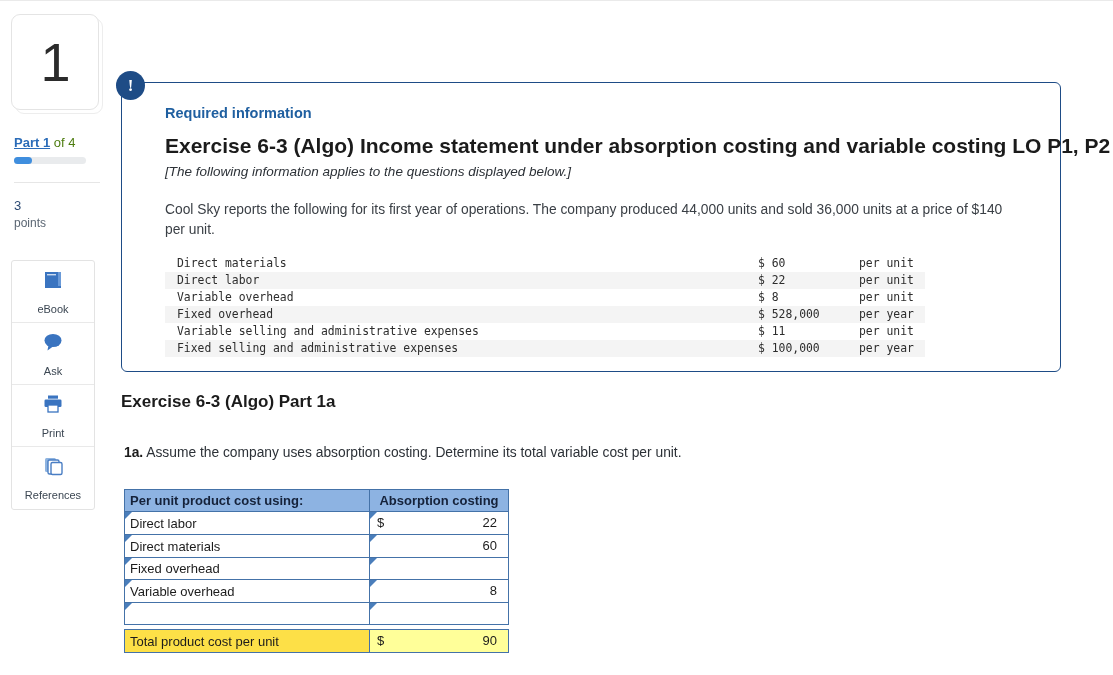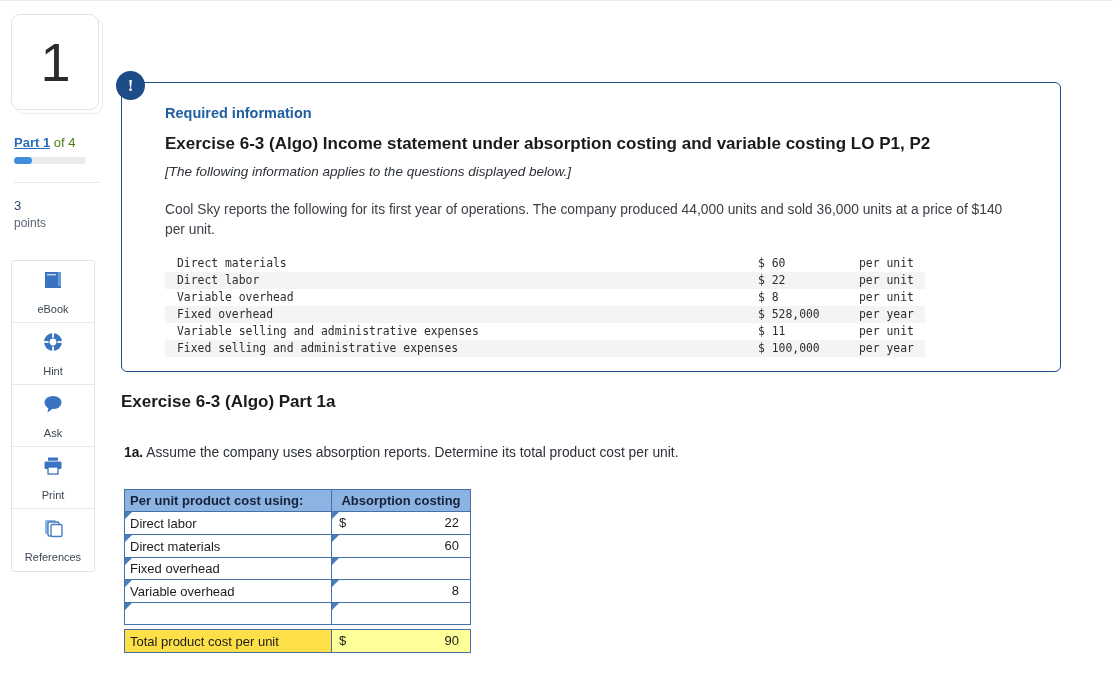--- a/index.html
+++ b/index.html
@@ -90,21 +90,21 @@
     display: flex; align-items: center; justify-content: center;
     font-size: 17px; font-weight: 700; line-height: 1;
     font-family: "Liberation Serif", serif;
   }
   .req-info {
     position: absolute; left: 165px; top: 105px;
     font-size: 14.5px; font-weight: 700; color: #1f5fa0;
   }
   .ex-title {
     position: absolute; left: 165px; top: 134px;
-    font-size: 17px; font-weight: 700; color: #1b1b1b;
+    font-size: 21px; font-weight: 700; color: #1b1b1b;
     white-space: nowrap;
   }
   .applies {
     position: absolute; left: 165px; top: 164px;
     font-size: 13.5px; font-style: italic; color: #2c3137;
   }
   .intro {
     position: absolute; left: 165px; top: 200px;
     width: 850px; font-size: 13.8px; color: #3a3f45; line-height: 1.45;
   }
@@ -142,21 +142,21 @@
     border: 1px solid #4472a8;
     height: 22px; padding: 0 5px;
     font-weight: 400; text-align: left;
     background: #fff;
   }
   .ans-table th {
     background: #8db3e2; font-weight: 700; color: #15223a;
     border: 1px solid #4472a8;
   }
   .ans-table th.right { text-align: center; }
-  .col-label { width: 207px; }
+  .col-label { width: 245px; }
   .col-val  { width: 139px; }
   .cellmark { position: relative; }
   .cellmark::before {
     content: ""; position: absolute; left: 0; top: 0;
     border-top: 7px solid #4a7ebb;
     border-right: 7px solid transparent;
   }
   .valcell { position: relative; padding: 0; }
   .valcell .dollar {
     position: absolute; left: 7px; top: 0; line-height: 22px;
@@ -202,33 +202,20 @@
         <svg width="22" height="22" viewBox="0 0 22 22">
           <rect x="3" y="3" width="14" height="14" fill="#3a74c0"></rect>
           <rect x="16" y="3" width="3" height="16" fill="#6a9ad8"></rect>
           <rect x="3" y="17" width="16" height="2" fill="#3a74c0"></rect>
           <rect x="5" y="5" width="9" height="1.4" fill="#ffffff" opacity="0.75"></rect>
         </svg>
       </span>
       <span class="tool-label">eBook</span>
     </div>
 
-    <div class="tool">
-      <span>
-        <svg width="22" height="22" viewBox="0 0 22 22">
-          <circle cx="11" cy="11" r="9" fill="#3a74c0"></circle>
-          <circle cx="11" cy="11" r="3.4" fill="#ffffff"></circle>
-          <rect x="10.1" y="1.6" width="1.8" height="5" fill="#ffffff"></rect>
-          <rect x="10.1" y="15.4" width="1.8" height="5" fill="#ffffff"></rect>
-          <rect x="1.6" y="10.1" width="5" height="1.8" fill="#ffffff"></rect>
-          <rect x="15.4" y="10.1" width="5" height="1.8" fill="#ffffff"></rect>
-        </svg>
-      </span>
-      <span class="tool-label">Hint</span>
-    </div>
 
     <div class="tool">
       <span>
         <svg width="22" height="22" viewBox="0 0 22 22">
           <ellipse cx="11" cy="9.5" rx="8.5" ry="6.6" fill="#3a74c0"></ellipse>
           <path d="M6.5 14 L5.5 19.5 L11 15.5 Z" fill="#3a74c0"></path>
         </svg>
       </span>
       <span class="tool-label">Ask</span>
     </div>
@@ -296,21 +283,21 @@
       <tr class="alt">
         <td class="lbl">Fixed selling and administrative expenses</td>
         <td class="amt">$ 100,000</td>
         <td class="per">per year</td>
       </tr>
     </tbody>
 </table>
 
 <div class="part-title">Exercise 6-3 (Algo) Part 1a</div>
 <div class="q-text">
-  <b>1a.</b><span> Assume the company uses absorption reports. Determine its total product cost per unit.</span>
+  <b>1a.</b><span> Assume the company uses absorption costing. Determine its total variable cost per unit.</span>
 </div>
 
 <table class="ans-table">
   <thead>
     <tr>
       <th class="col-label">Per unit product cost using:</th>
       <th class="col-val right">Absorption costing</th>
     </tr>
   </thead>
   <tbody id="ans-body">

